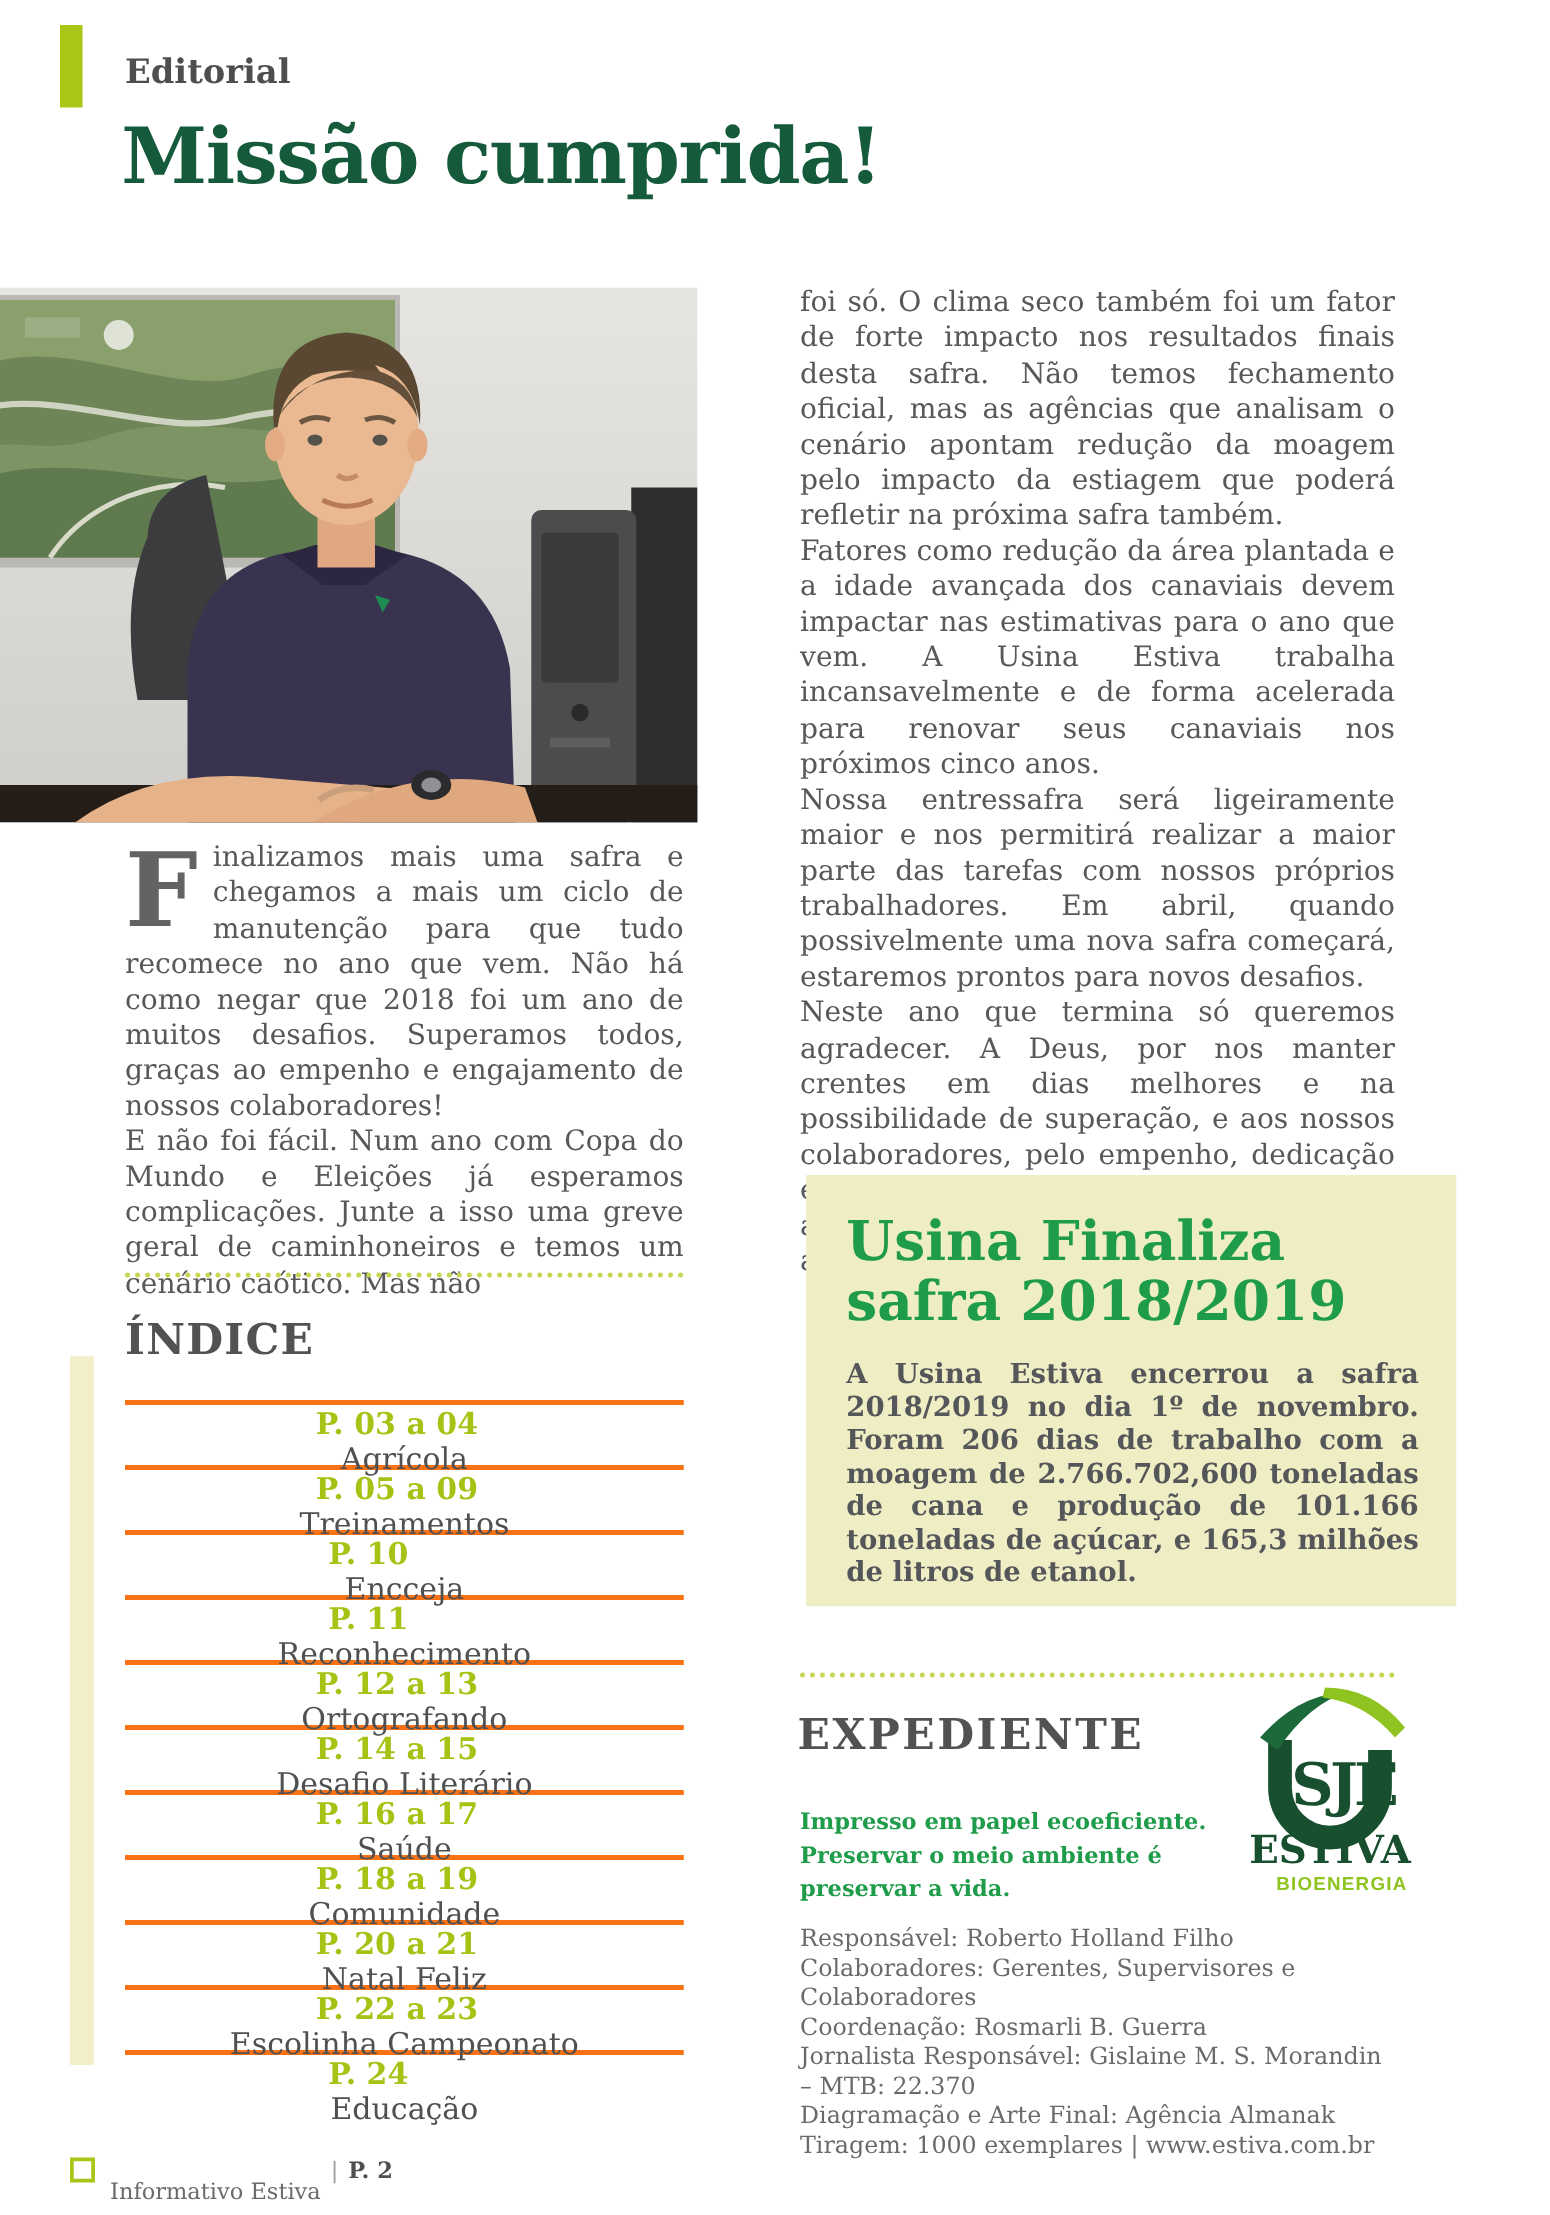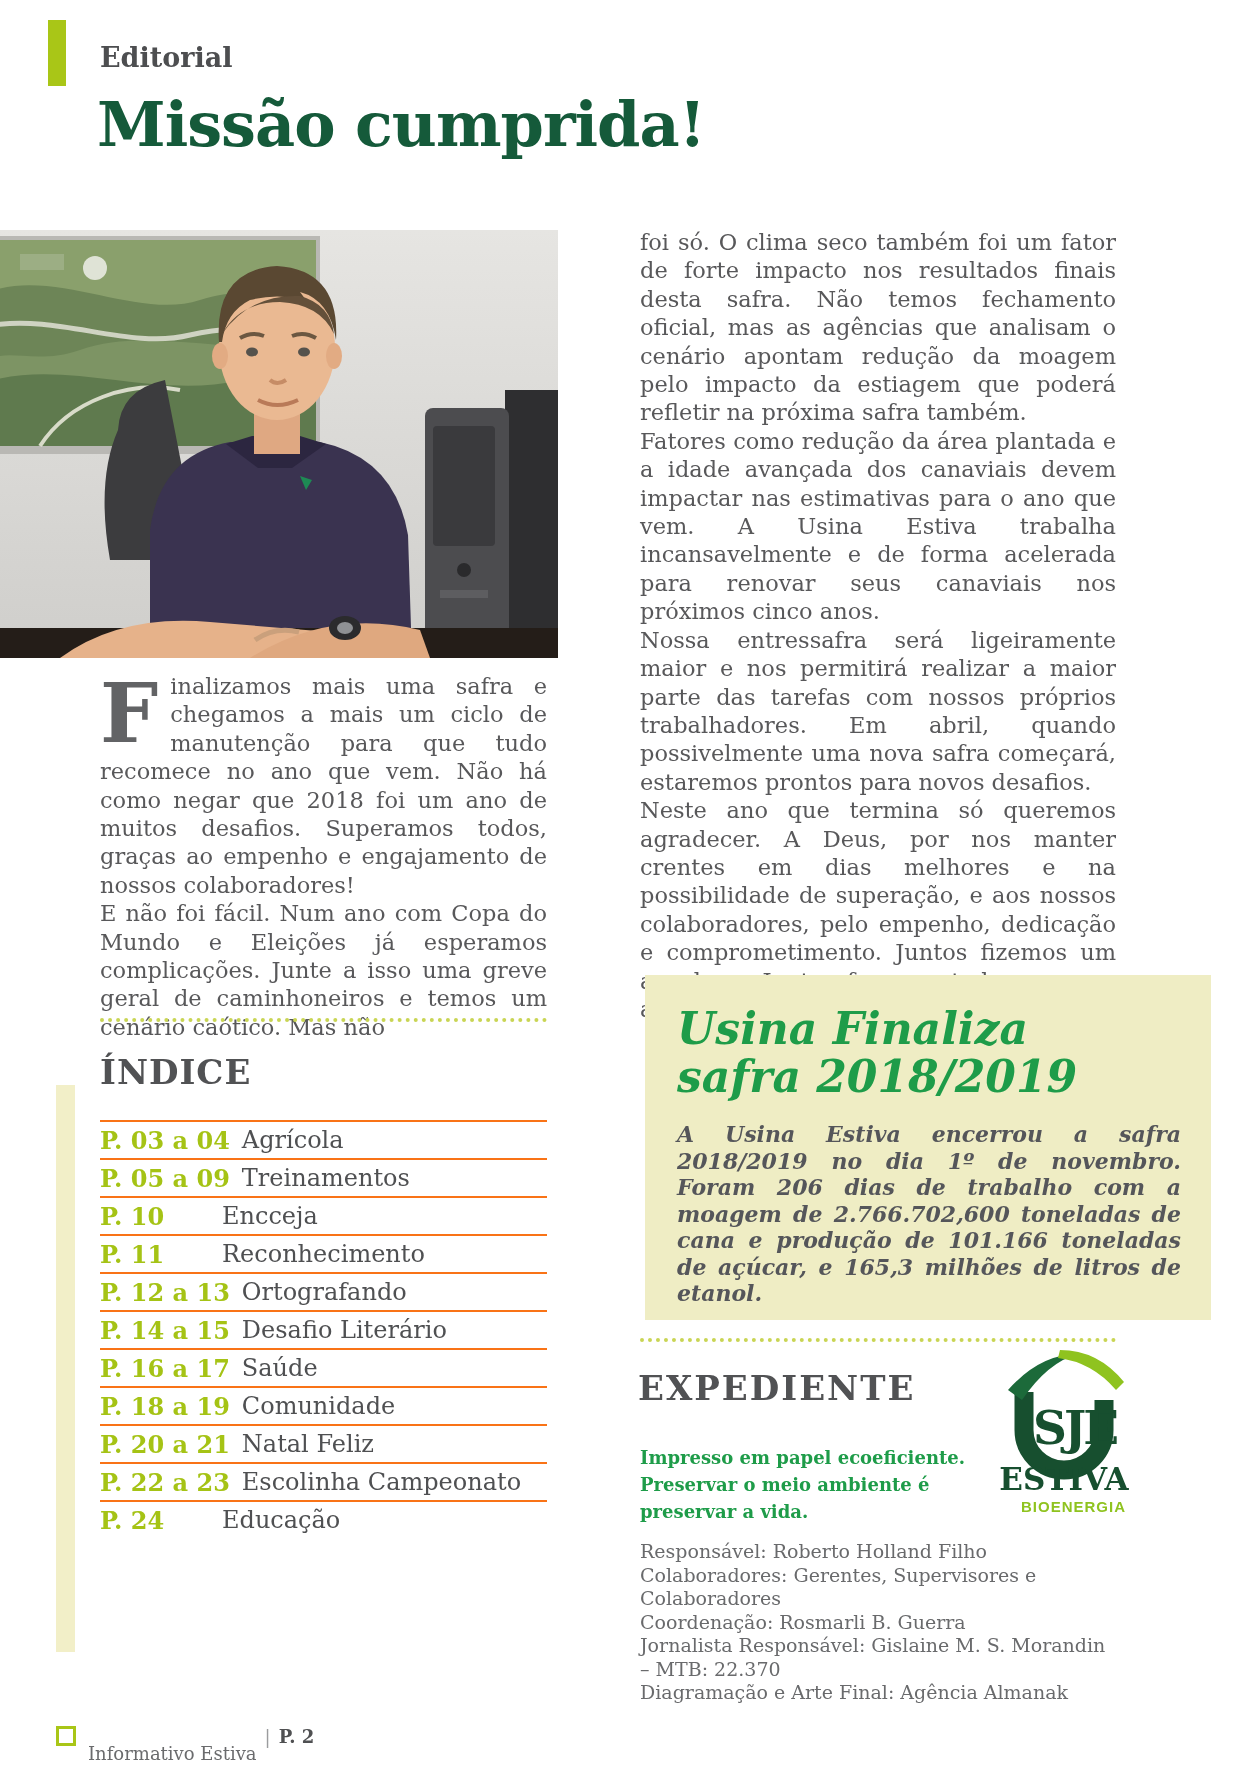--- a/index.html
+++ b/index.html
@@ -19,25 +19,25 @@
   .body-copy p{margin:0; font-size:22.5px; line-height:28.4px; text-align:justify; color:#58585a;}
   .dropcap{float:left; font-size:82px; line-height:70px; padding:6px 12px 0 0; font-weight:bold; color:#626365;}
   
   .dotted{position:absolute; height:0; border-top:4px dotted #c9d554;}
   .dotted-left{left:100px; top:1018px; width:447px;}
   .dotted-right{left:640px; top:1338px; width:476px;}
   
   .indice-heading{position:absolute; left:100px; top:1052px; font-size:34px; font-weight:bold; color:#515254; letter-spacing:1px;}
   .index-bar{position:absolute; left:56px; top:1085px; width:19px; height:567px; background:#f2efc8;}
   .index-list{position:absolute; left:100px; top:1120px; width:447px;}
-  .index-row{box-sizing:border-box; border-top:2px solid #f97316; height:38px; display:flex; align-items:center;}
+  .index-row{box-sizing:border-box; border-top:4px solid #f97316; height:52px; display:flex; align-items:center;flex-direction:column;}
   .index-pages{font-size:24px; font-weight:bold; color:#a5c315; min-width:110px; margin-right:12px; white-space:nowrap;}
   .index-label{font-size:24px; color:#4f5052; white-space:nowrap;}
   
-  .highlight-box{position:absolute; left:645px; top:975px; width:566px; height:345px; background:#efedc4; box-sizing:border-box; padding:30px 30px 0 32px;font-style:italic;}
+  .highlight-box{position:absolute; left:645px; top:940px; width:520px; height:345px; background:#efedc4; box-sizing:border-box; padding:30px 30px 0 32px;}
   .highlight-title{font-size:44px; line-height:48px; font-weight:bold; color:#1e9c49; margin:0 0 20px 0;}
   .highlight-body{font-size:22px; line-height:26.5px; font-weight:bold; color:#55565a; text-align:justify; margin:0;}
   
   .expediente-heading{position:absolute; left:638px; top:1368px; font-size:34px; font-weight:bold; color:#515254; letter-spacing:2px;}
   .eco-note{position:absolute; left:640px; top:1444px; width:330px; font-size:18px; line-height:27px; font-weight:bold; color:#1e9c49;}
   .credits{position:absolute; left:640px; top:1540px; width:476px;}
   .credit-line{font-size:19px; line-height:23.5px; color:#696a6c;}
   .logo{position:absolute; left:1000px; top:1348px; width:130px; height:172px;}
   
   .footer{position:absolute; left:56px; top:1708px; display:flex; align-items:center;}
@@ -184,20 +184,21 @@
   </div>
 
   <div class="expediente-heading">EXPEDIENTE</div>
   <div class="eco-note">Impresso em papel ecoeficiente. Preservar o meio ambiente é preservar a vida.</div>
   <div class="credits">
     <div class="credit-line">Responsável: Roberto Holland Filho</div>
     <div class="credit-line">Colaboradores: Gerentes, Supervisores e Colaboradores</div>
     <div class="credit-line">Coordenação: Rosmarli B. Guerra</div>
     <div class="credit-line">Jornalista Responsável: Gislaine M. S. Morandin – MTB: 22.370</div>
     <div class="credit-line">Diagramação e Arte Final: Agência Almanak</div>
+    <div class="credit-line">Tiragem: 1000 exemplares | www.estiva.com.br</div>
   </div>
 
   <svg class="logo" viewBox="0 0 130 172">
     <circle cx="64" cy="74" r="49" fill="#ffffff"></circle>
     <path d="M24 44 L24 82 A 40 40 0 0 0 104 82 L104 52" fill="none" stroke="#174f2f" stroke-width="19"></path>
     <path d="M8 42 Q40 6 78 6 Q48 14 22 52 Z" fill="#1c6a3a"></path>
     <path d="M60 2 Q98 2 124 34 L116 42 Q92 14 58 10 Z" fill="#8fc31f"></path>
     <text x="33" y="96" font-family="DejaVu Serif, serif" font-weight="bold" font-size="47" fill="#174f2f" letter-spacing="-3">SJE</text>
     <text x="64" y="142" text-anchor="middle" font-family="DejaVu Serif, serif" font-weight="bold" font-size="31" fill="#174f2f">ESTIVA</text>
     <text x="126" y="164" text-anchor="end" font-family="Liberation Sans, sans-serif" font-weight="bold" font-size="15" fill="#8fc31f" letter-spacing="1">BIOENERGIA</text>

